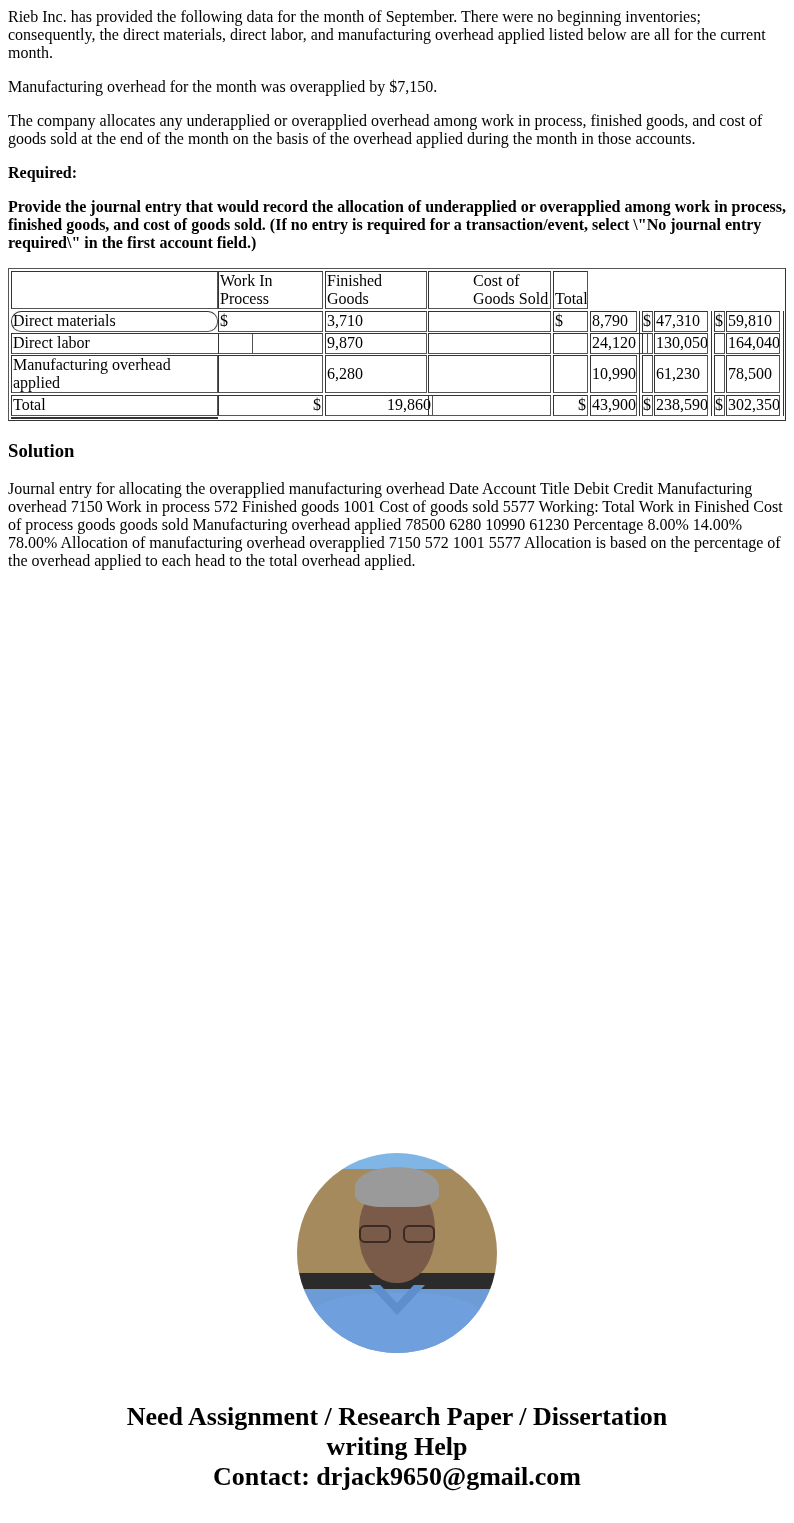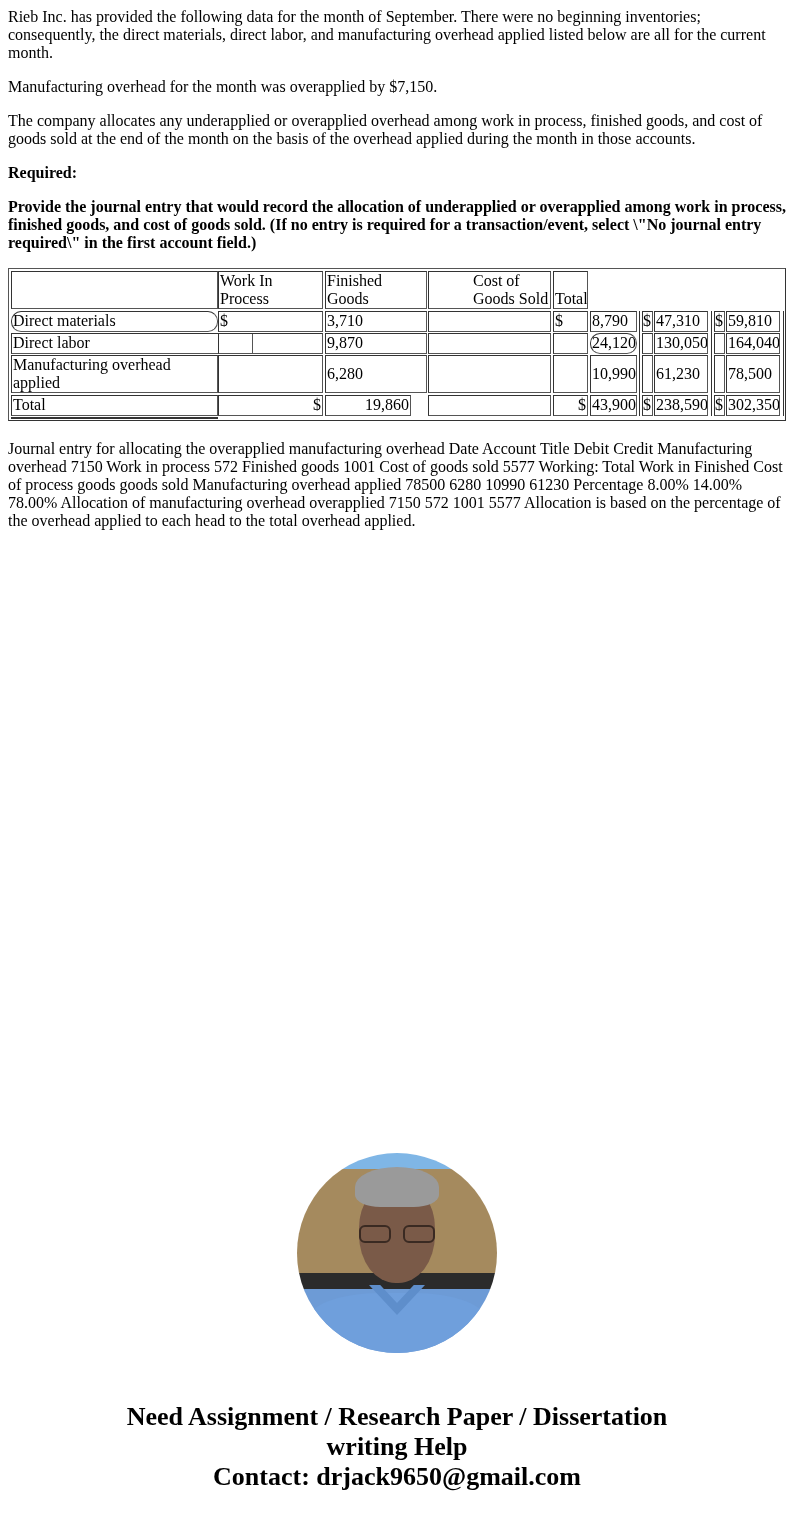--- a/index.html
+++ b/index.html
@@ -155,55 +155,56 @@
     <div class="cell" style="left:633px;top:42px;width:11px;height:21px;padding:0;">$</div>
     <div class="cell" style="left:645px;top:42px;width:54px;height:21px;">47,310</div>
     <div class="cell" style="left:705px;top:42px;width:11px;height:21px;padding:0;">$</div>
     <div class="cell" style="left:717px;top:42px;width:54px;height:21px;">59,810</div>
 
     <div class="cell" style="left:2px;top:64px;width:242px;height:21px;">Direct labor</div>
     <div class="cell" style="left:209px;top:64px;width:105px;height:21px;"></div>
     <div class="cell" style="left:316px;top:64px;width:102px;height:21px;">9,870</div>
     <div class="cell" style="left:419px;top:64px;width:123px;height:21px;"></div>
     <div class="cell" style="left:544px;top:64px;width:35px;height:21px;"></div>
-    <div class="cell" style="left:581px;top:64px;width:47px;height:21px;border-radius:10px;">24,120</div>
+    <div class="cell" style="left:581px;top:64px;width:58px;height:21px;">24,120</div>
     <div class="cell" style="left:633px;top:64px;width:11px;height:21px;padding:0;"></div>
     <div class="cell" style="left:645px;top:64px;width:54px;height:21px;">130,050</div>
     <div class="cell" style="left:705px;top:64px;width:11px;height:21px;padding:0;"></div>
     <div class="cell" style="left:717px;top:64px;width:54px;height:21px;">164,040</div>
 
     <div class="cell wrap" style="left:2px;top:86px;width:207px;height:38px;">Manufacturing overhead applied</div>
     <div class="cell vmid" style="left:209px;top:86px;width:105px;height:38px;"></div>
     <div class="cell vmid" style="left:316px;top:86px;width:102px;height:38px;">6,280</div>
     <div class="cell vmid" style="left:419px;top:86px;width:123px;height:38px;"></div>
     <div class="cell vmid" style="left:544px;top:86px;width:35px;height:38px;"></div>
     <div class="cell vmid" style="left:581px;top:86px;width:47px;height:38px;">10,990</div>
     <div class="cell vmid" style="left:633px;top:86px;width:11px;height:38px;padding:0;"></div>
     <div class="cell vmid" style="left:645px;top:86px;width:54px;height:38px;">61,230</div>
     <div class="cell vmid" style="left:705px;top:86px;width:11px;height:38px;padding:0;"></div>
     <div class="cell vmid" style="left:717px;top:86px;width:54px;height:38px;">78,500</div>
 
     <div class="cell" style="left:2px;top:126px;width:207px;height:21px;">Total</div>
     <div class="cell right" style="left:209px;top:126px;width:105px;height:21px;">$</div>
-    <div class="cell right" style="left:316px;top:126px;width:86px;height:21px;">19,860</div>
+    <div class="cell right" style="left:316px;top:126px;width:108px;height:21px;">19,860</div>
     <div class="cell" style="left:419px;top:126px;width:123px;height:21px;"></div>
     <div class="cell right" style="left:544px;top:126px;width:35px;height:21px;">$</div>
     <div class="cell" style="left:581px;top:126px;width:47px;height:21px;">43,900</div>
     <div class="cell" style="left:633px;top:126px;width:11px;height:21px;padding:0;">$</div>
     <div class="cell" style="left:645px;top:126px;width:54px;height:21px;">238,590</div>
     <div class="cell" style="left:705px;top:126px;width:11px;height:21px;padding:0;">$</div>
     <div class="cell" style="left:717px;top:126px;width:54px;height:21px;">302,350</div>
 
     <div class="vline" style="left:630px;top:42px;height:105px;"></div>
     <div class="vline" style="left:702px;top:42px;height:105px;"></div>
     <div class="vline" style="left:774px;top:42px;height:105px;"></div>
 
     <div class="hline" style="left:2px;top:148px;width:207px;"></div>
   </div>
 
+  <h3 class="solution">Solution</h3>
   <p>Journal entry for allocating the overapplied manufacturing overhead Date Account Title Debit Credit Manufacturing overhead 7150 Work in process 572 Finished goods 1001 Cost of goods sold 5577 Working: Total Work in Finished Cost of process goods goods sold Manufacturing overhead applied 78500 6280 10990 61230 Percentage 8.00% 14.00% 78.00% Allocation of manufacturing overhead overapplied 7150 572 1001 5577 Allocation is based on the percentage of the overhead applied to each head to the total overhead applied.</p>
 </div>
 
 <div class="tutor">
   <div class="shirt"></div>
   <div class="collar"></div>
   <div class="face"></div>
   <div class="hair"></div>
   <div class="glasses">
       <span class="l"></span>

